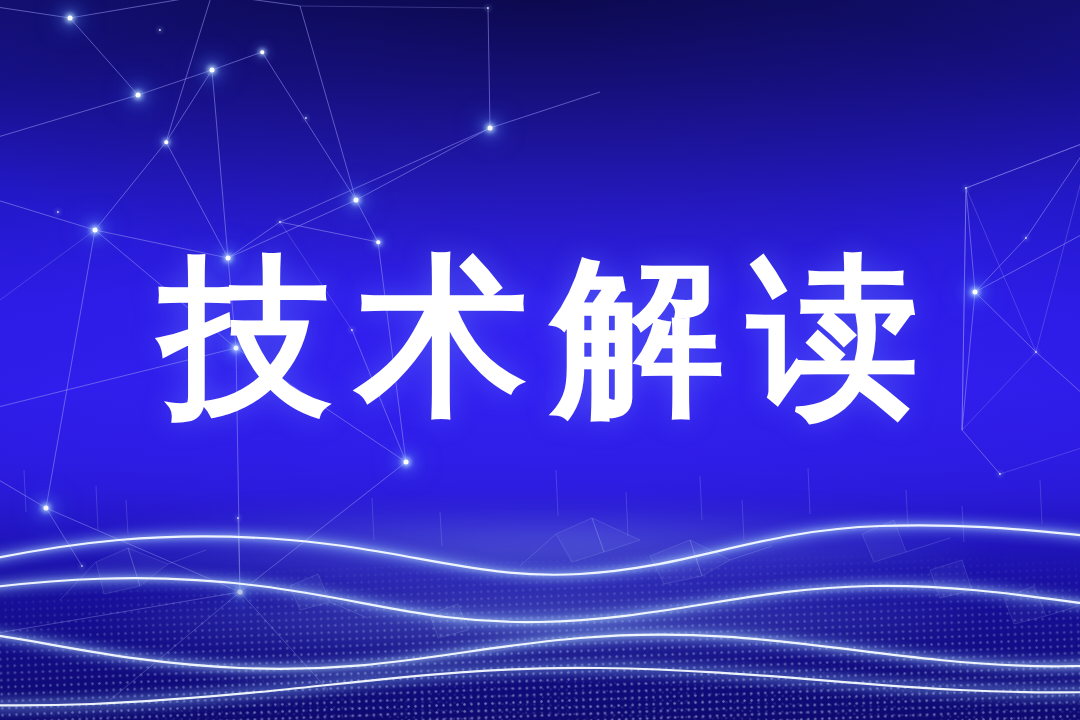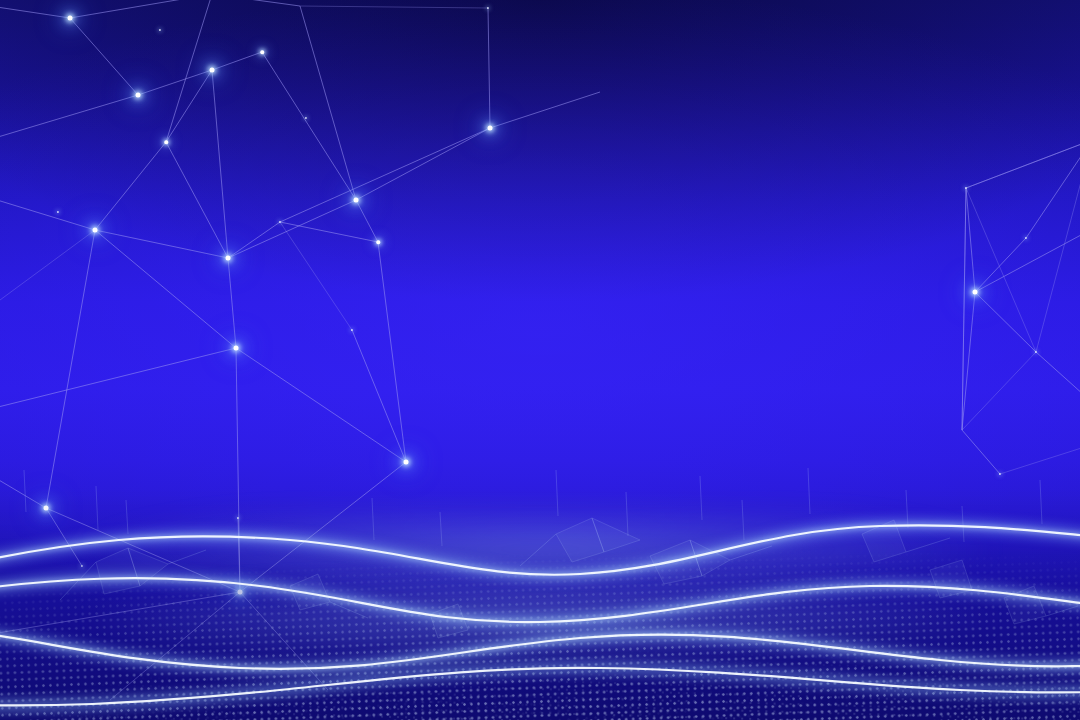--- a/index.html
+++ b/index.html
@@ -399,14 +399,17 @@
 
         <polygon points="1004,108 1034,96 1046,126 1014,134"></polygon>
         <line x1="1046" y1="126" x2="1078" y2="116"></line>
 
         <polygon points="430,124 458,114 468,140 438,148"></polygon>
       </g>
     </svg>
 
   </div>
 
+  <div class="title-wrap">
+    <div class="title">技术解读</div>
+  </div>
 
 </div>
 
 </body></html>

